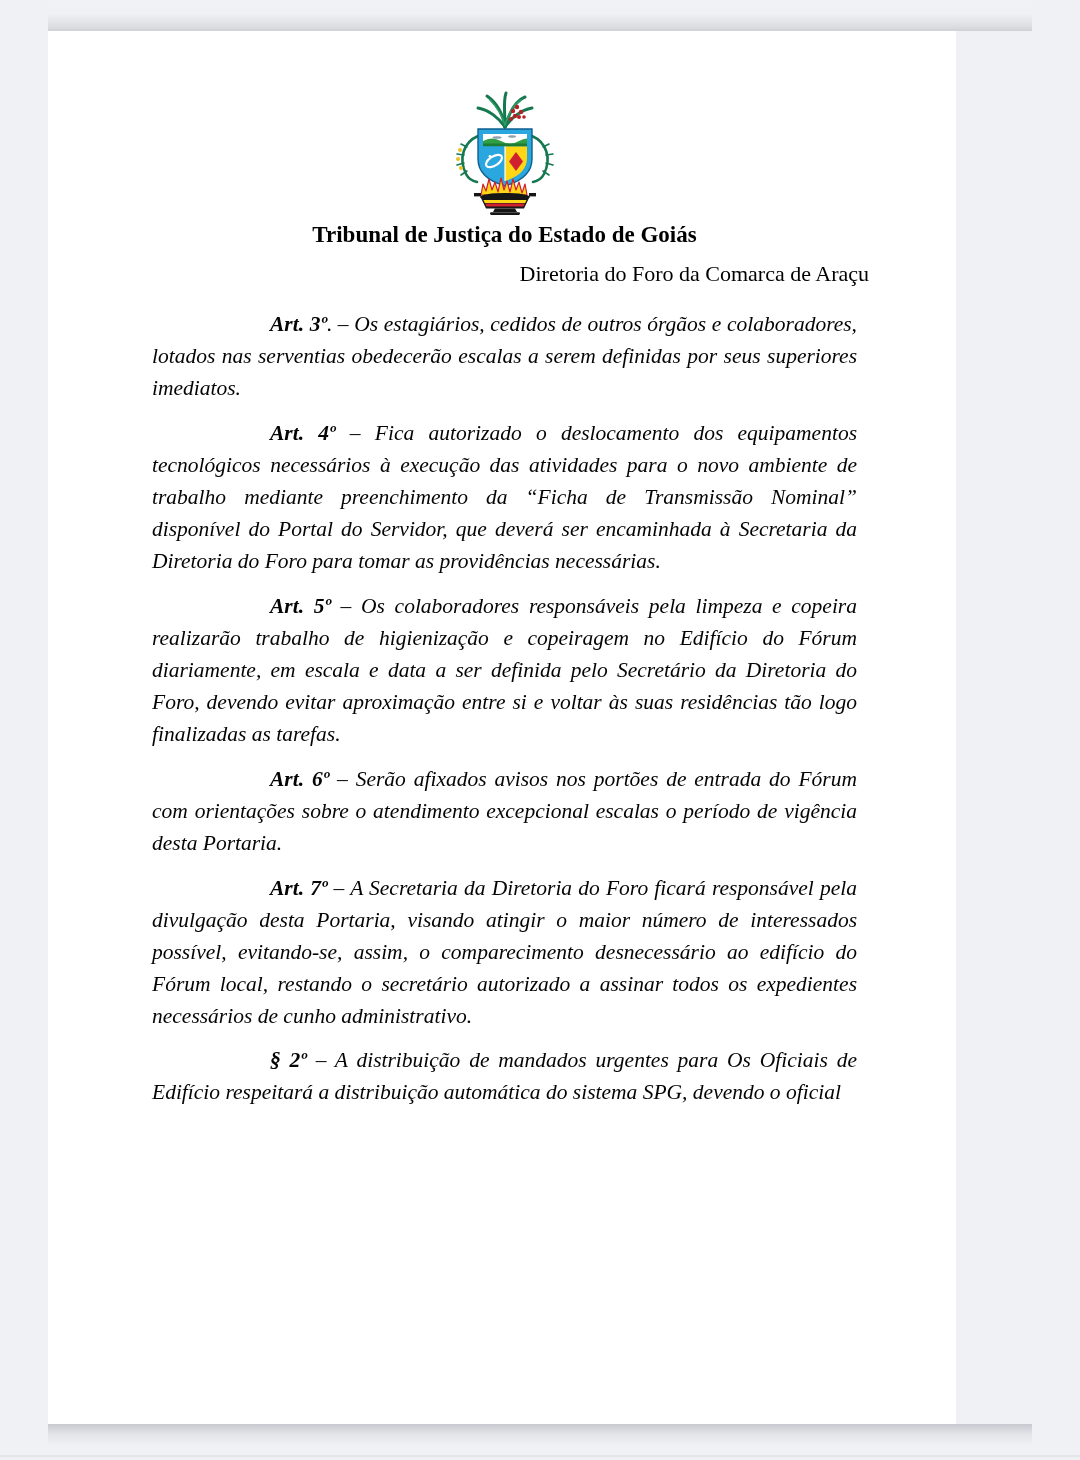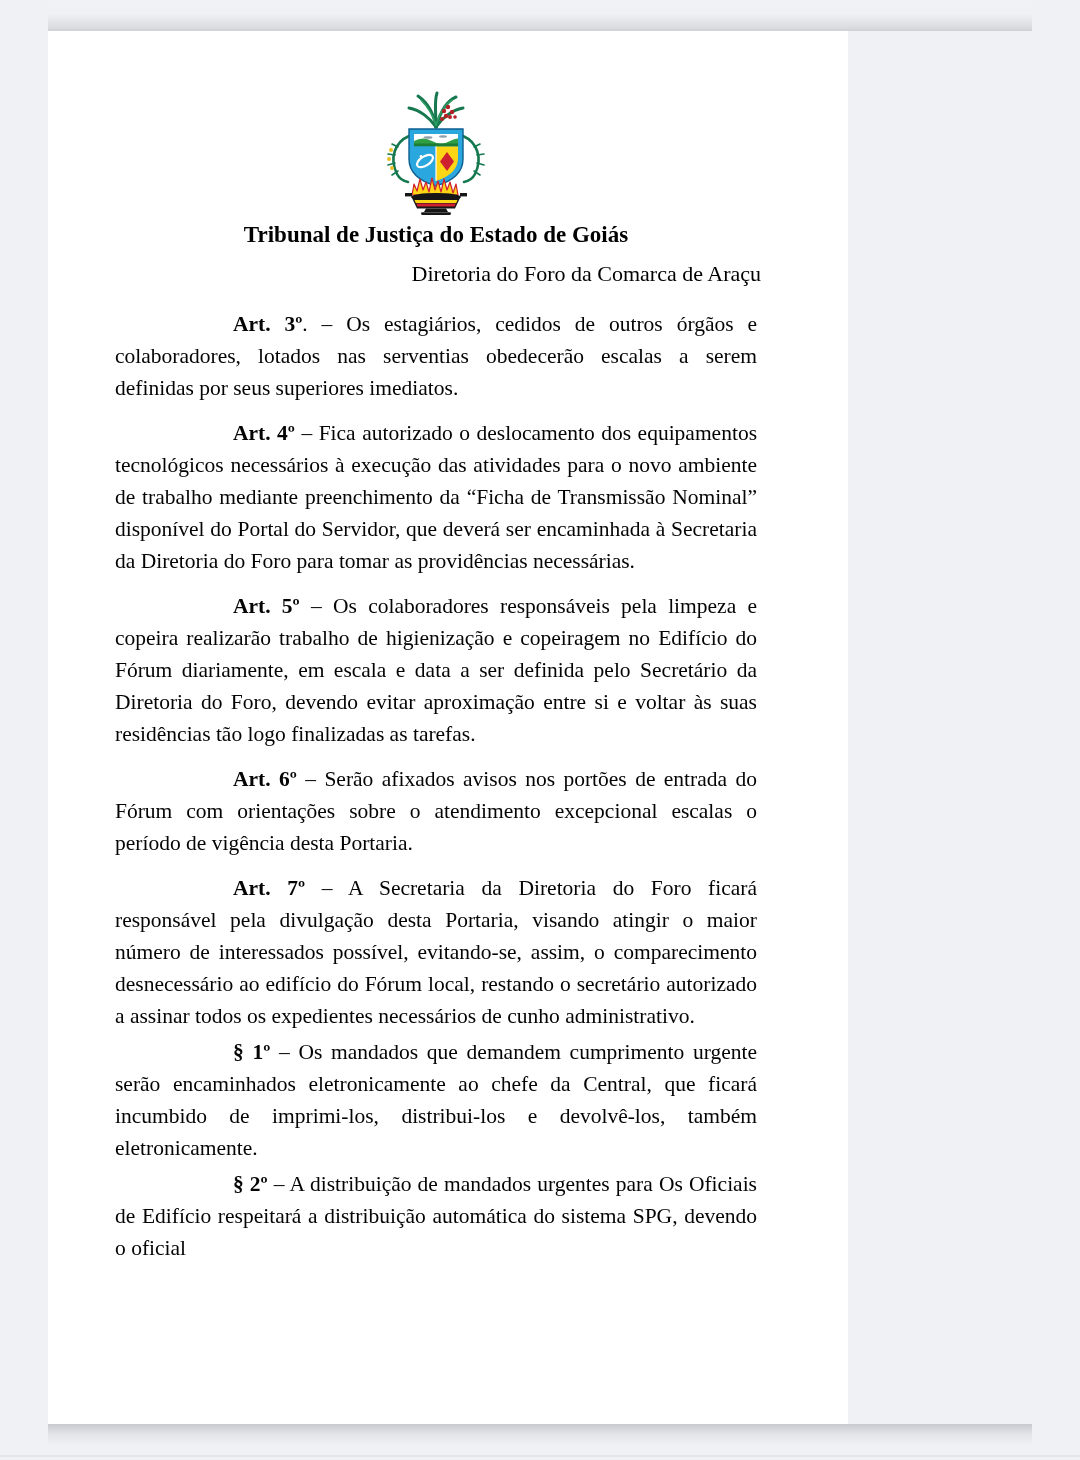--- a/index.html
+++ b/index.html
@@ -8,23 +8,23 @@
     background:#eff1f4;
     font-family:"Liberation Serif", serif;
   }
   .app{position:relative;width:1080px;height:1460px;overflow:hidden;}
 
   .gap-top{
     position:absolute;left:48px;top:0;width:984px;height:31px;
     background:linear-gradient(to bottom,#f1f2f5 0%,#f0f1f4 45%,#dadce0 88%,#ced1d6 100%);
   }
   .page{
-    position:absolute;left:48px;top:31px;width:800px;height:1393px;
+    position:absolute;left:48px;top:31px;width:908px;height:1393px;
     background:#ffffff;box-sizing:border-box;
-    padding:60px 87px 0 63px;
+    padding:60px 87px 0 92px;
   }
   .shadow-bottom{
     position:absolute;left:48px;top:1424px;width:984px;height:22px;
     background:linear-gradient(to bottom,#c6c9cf 0%,#e2e4e8 45%,rgba(240,241,244,0) 100%);
   }
   .bottom-rule{
     position:absolute;left:0;top:1455px;width:1080px;height:2px;background:#e3e5e9;
   }
 
   .crest{width:122px;height:126px;margin:0 auto;}
@@ -36,22 +36,23 @@
   }
   .subtitle{
     margin:13px 0 0;text-align:right;
     font-size:22px;font-weight:normal;color:#000;line-height:26px;
   }
   .content{
     margin-top:21px;
     font-size:21.5px;line-height:32px;color:#040404;
   }
   .para{
-    margin:4px;text-align:justify;text-indent:118px;
+    margin:12px;text-align:justify;text-indent:118px;
     text-justify:inter-word;
+    font-style:italic;
   }
   .para.spaced{margin-top:13px;}
   .lead{font-weight:bold;}
 </style>
 </head>
 <body>
 
 <div class="app">
 
   <div class="gap-top"></div>
@@ -145,21 +146,20 @@
       <p class="para spaced"><span class="lead">Art. 4º</span><span> – Fica autorizado o deslocamento dos equipamentos tecnológicos necessários à execução das atividades para o novo ambiente de trabalho mediante preenchimento da “Ficha de Transmissão Nominal” disponível do Portal do Servidor, que deverá ser encaminhada à Secretaria da Diretoria do Foro para tomar as providências necessárias.</span></p>
 
       <p class="para spaced"><span class="lead">Art. 5º</span><span> – Os colaboradores responsáveis pela limpeza e copeira realizarão trabalho de higienização e copeiragem no Edifício do Fórum diariamente, em escala e data a ser definida pelo Secretário da Diretoria do Foro, devendo evitar aproximação entre si e voltar às suas residências tão logo finalizadas as tarefas.</span></p>
 
 
       <p class="para spaced"><span class="lead">Art. 6º</span><span> – Serão afixados avisos nos portões de entrada do Fórum com orientações sobre o atendimento excepcional escalas o período de vigência desta Portaria.</span></p>
 
       <p class="para spaced"><span class="lead">Art. 7º</span><span> – A Secretaria da Diretoria do Foro ficará responsável pela divulgação desta Portaria, visando atingir o maior número de interessados possível, evitando-se, assim, o comparecimento desnecessário ao edifício do Fórum local, restando o secretário autorizado a assinar todos os expedientes necessários de cunho administrativo.</span></p>
 
 
-      <p class="para"><span class="lead">§ 1º</span><span> – Os mandados que demandem cumprimento urgente serão encaminhados eletronicamente ao chefe da Central, que ficará incumbido de imprimi-los, distribui-los e devolvê-los, também eletronicamente.</span></p>
 
       <p class="para"><span class="lead">§ 2º</span><span> – A distribuição de mandados urgentes para Os Oficiais de Edifício respeitará a distribuição automática do sistema SPG, devendo o oficial</span></p>
     </div>
 
   </div>
 
   <div class="shadow-bottom"></div>
   <div class="bottom-rule"></div>
 
 </div>

